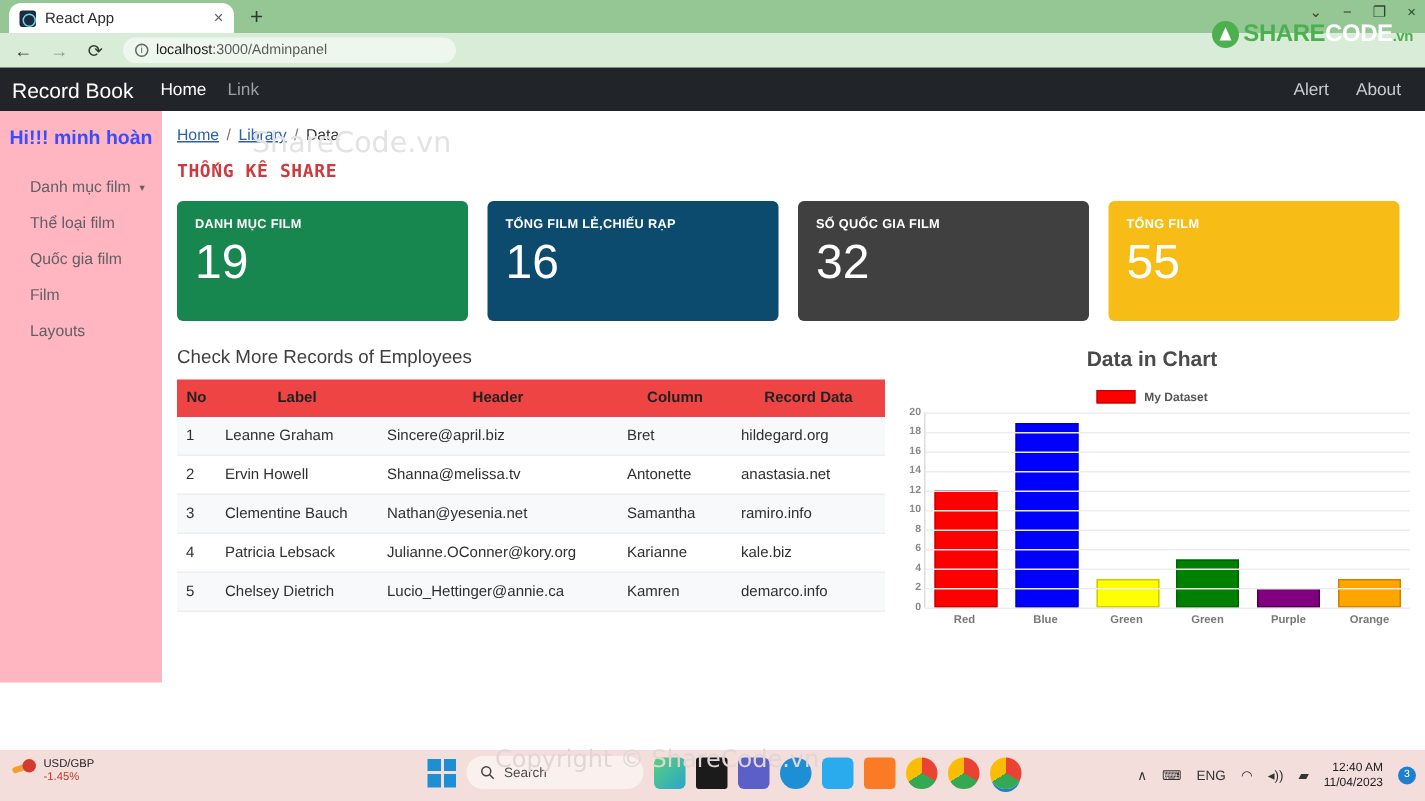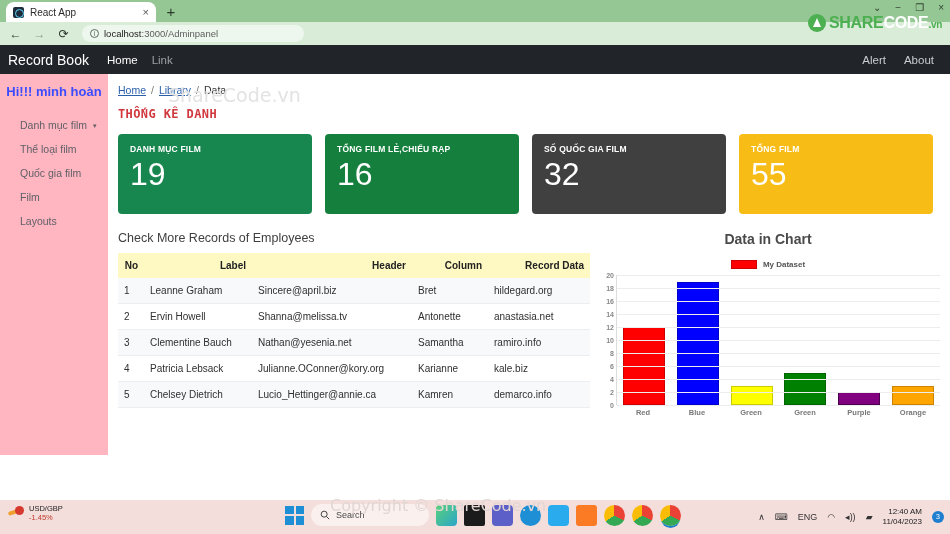--- a/index.html
+++ b/index.html
@@ -134,21 +134,21 @@
   }
   .card-label { font-size: 8.5px; font-weight: bold; letter-spacing: 0.2px; }
   .card-value { font-size: 32px; font-weight: 300; margin-top: 4px; line-height: 1; }
 
   
   .lower { display: flex; margin-top: 17px; }
   .table-col { width: 478px; }
   .table-title { font-size: 12.5px; color: #3f3f3f; margin-bottom: 8px; }
   table { border-collapse: collapse; width: 472px; }
   thead th {
-    background: #fef9c3; color: #222; font-size: 10px; text-align: right;
+    background: #ef4444; color: #222; font-size: 10px; text-align: center;
     padding: 7px 6px; font-weight: bold;
   }
   tbody td { font-size: 10px; color: #2f2f2f; padding: 7px 6px; border-bottom: 1px solid #eceef0; }
   tbody tr:nth-child(odd) { background: #f8f9fa; }
   tbody tr:nth-child(even) { background: #ffffff; }
   .c-no { width: 26px; }
   .c-label { width: 108px; }
   .c-header { width: 160px; }
   .c-column { width: 76px; }
 
@@ -303,28 +303,28 @@
   <div class="content">
 
     <div class="breadcrumb">
       <a>Home</a>
       <span class="sep">/</span>
       <a>Library</a>
       <span class="sep">/</span>
       <span class="current">Data</span>
     </div>
 
-    <div class="page-title">THỐNG KÊ DANH</div>
+    <div class="page-title">THỐNG KÊ SHARE</div>
 
     <div class="cards">
       <div class="card" style="background:#18874f">
         <div class="card-label">DANH MỤC FILM</div>
         <div class="card-value">19</div>
       </div>
-      <div class="card" style="background:#15803d">
+      <div class="card" style="background:#0c4a6e">
         <div class="card-label">TỔNG FILM LẺ,CHIẾU RẠP</div>
         <div class="card-value">16</div>
       </div>
       <div class="card" style="background:#404040">
         <div class="card-label">SỐ QUỐC GIA FILM</div>
         <div class="card-value">32</div>
       </div>
       <div class="card" style="background:#f7bd16">
         <div class="card-label">TỔNG FILM</div>
         <div class="card-value">55</div>

